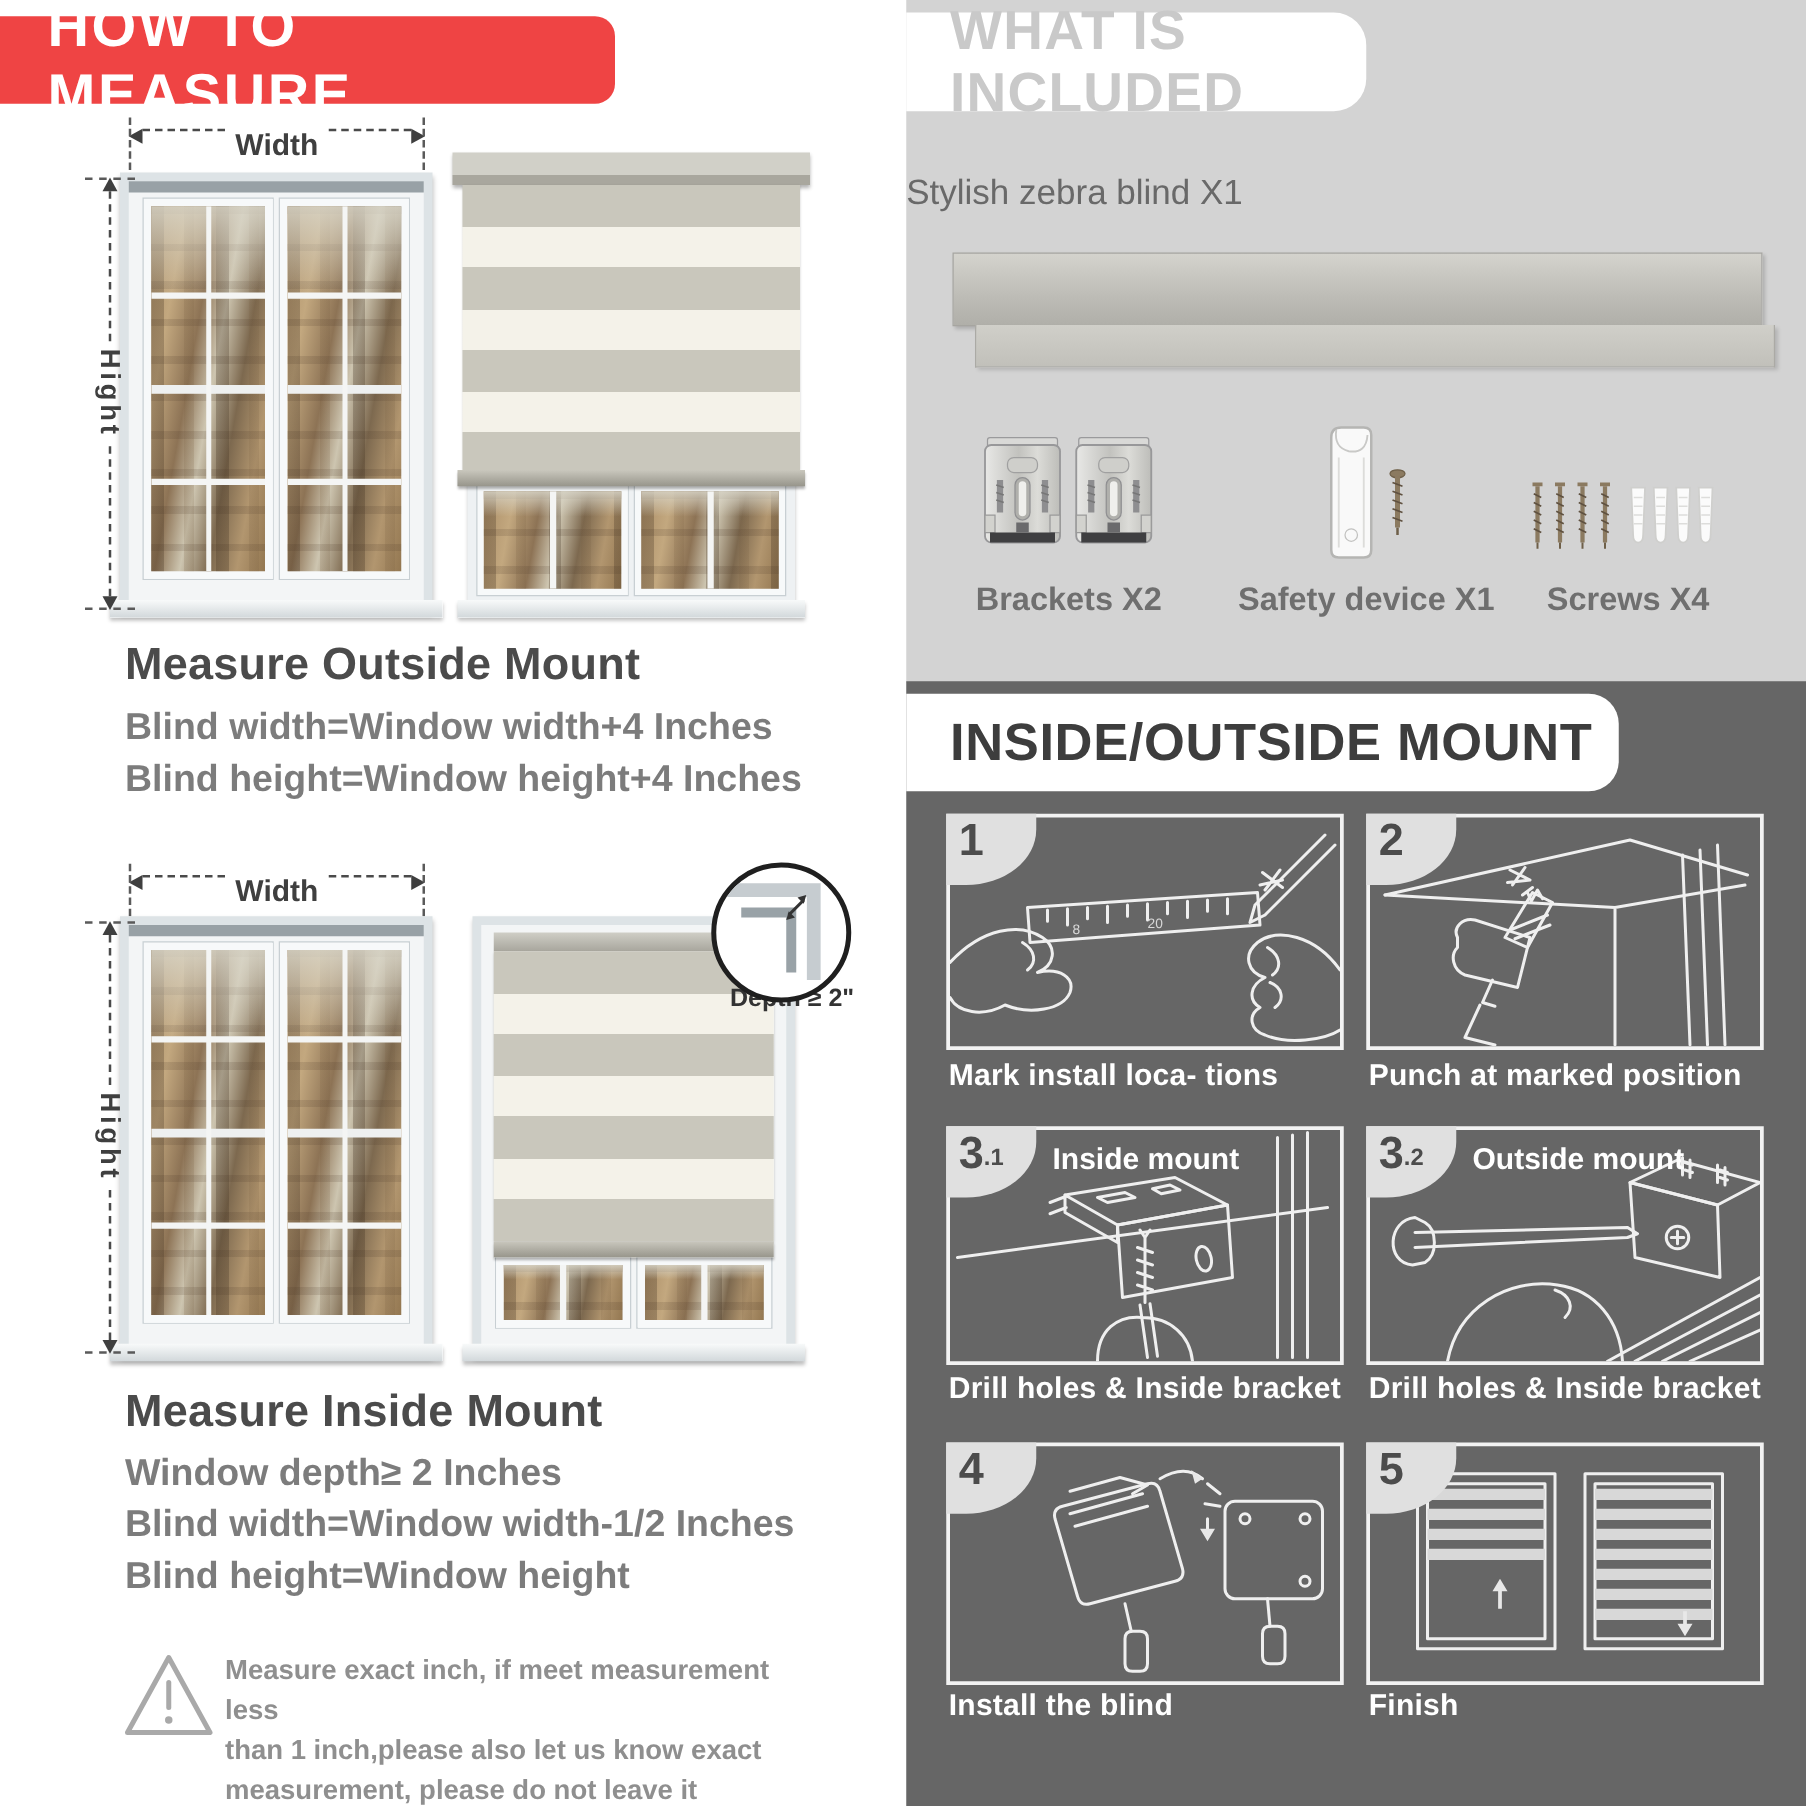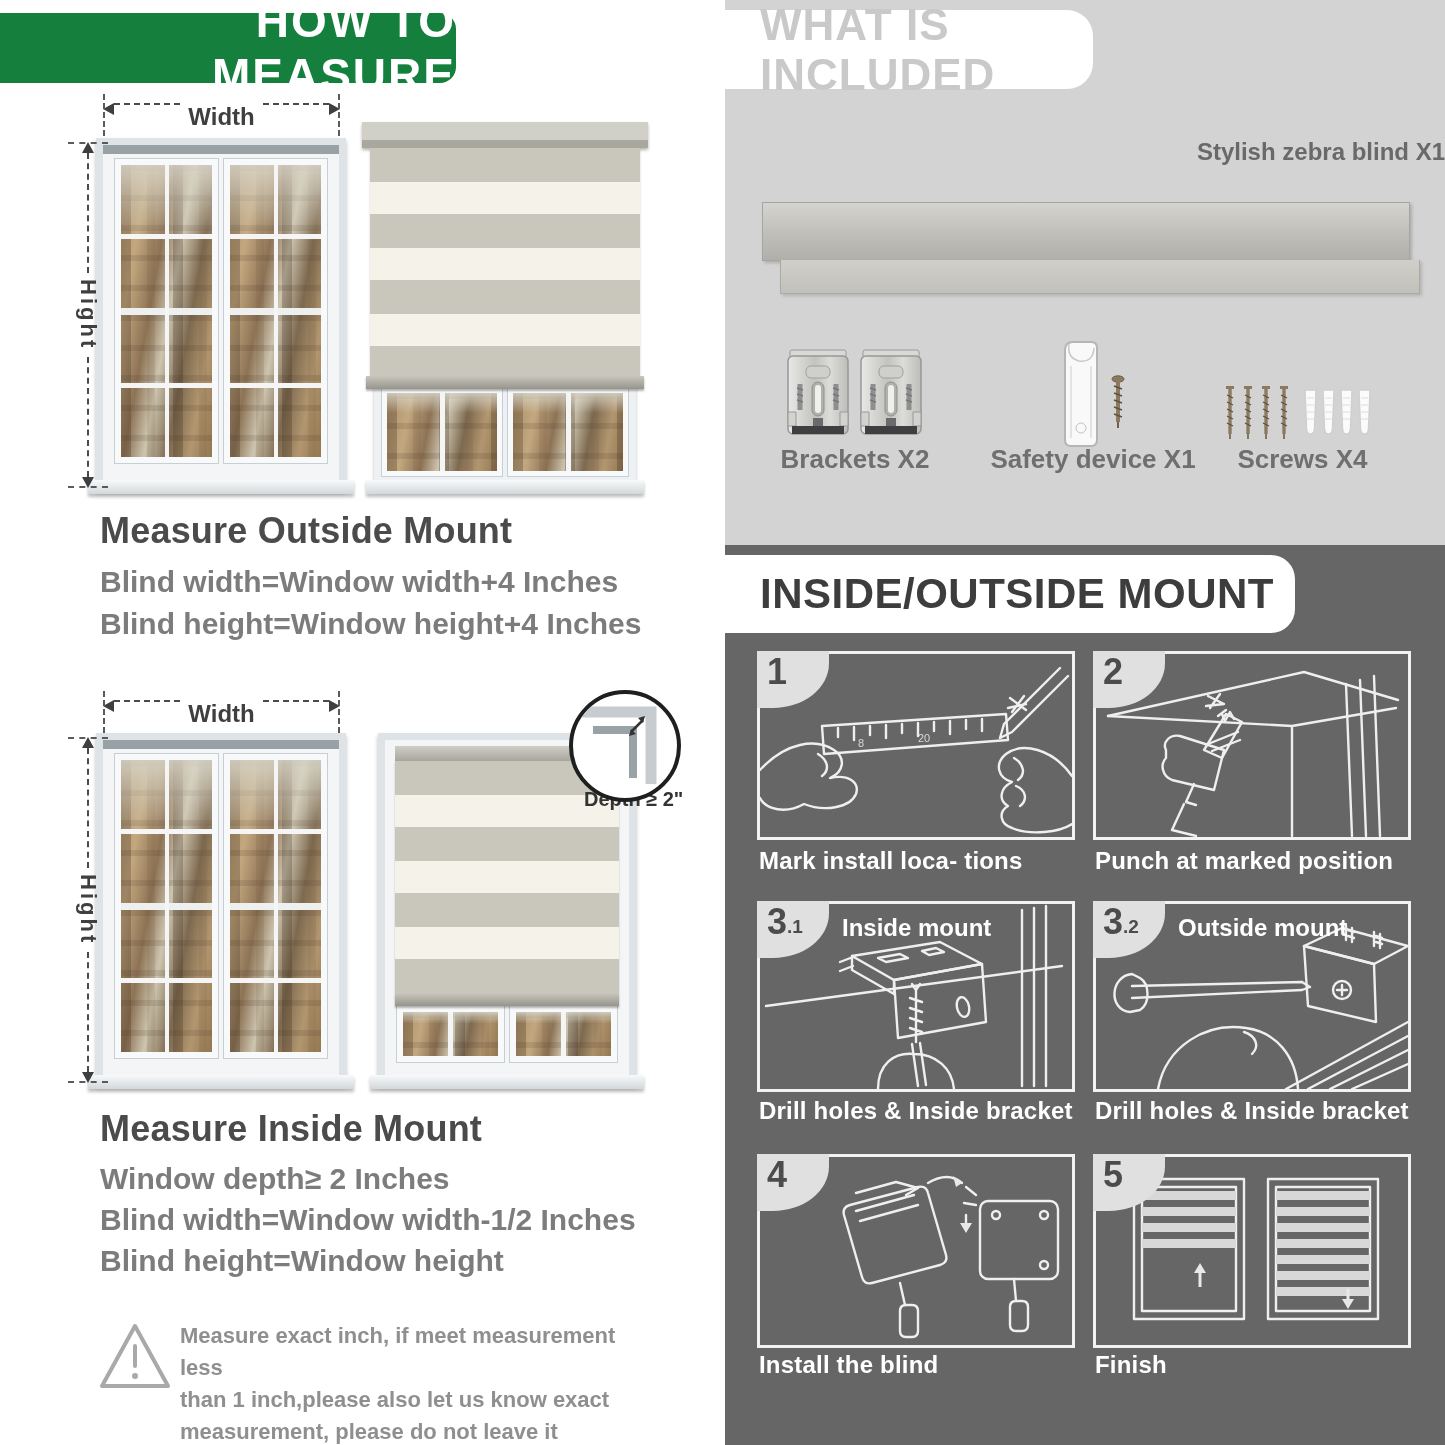--- a/index.html
+++ b/index.html
@@ -1,22 +1,22 @@
 <!DOCTYPE html>
 <html><head>
 <meta charset="utf-8">
 <style>
   html,body{margin:0;padding:0;background:#fff;}
   .page{position:relative;width:1445px;height:1445px;background:#fff;overflow:hidden;
         font-family:"Liberation Sans",sans-serif;}
   .abs{position:absolute;}
 
   
-  .banner-left{position:absolute;left:0;top:13px;width:456px;height:70px;background:#15803d;
-    border-radius:0 16px 16px 0;display:flex;align-items:center;text-align:right;}
+  .banner-left{position:absolute;left:0;top:13px;width:492px;height:70px;background:#ef4444;
+    border-radius:0 16px 16px 0;display:flex;align-items:center;}
   .banner-left span{color:#fff;font-size:46px;font-weight:700;letter-spacing:2px;padding-left:38px;}
   .banner-white{position:absolute;left:0;top:10px;width:368px;height:79px;background:#fff;
     border-radius:0 26px 26px 0;display:flex;align-items:center;}
   .banner-white span{color:#c9c9c9;font-size:44px;font-weight:700;letter-spacing:1px;padding-left:35px;}
   .banner-white2{position:absolute;left:0;top:10px;width:570px;height:78px;background:#fff;
     border-radius:0 24px 24px 0;display:flex;align-items:center;}
   .banner-white2 span{color:#3d3d3d;font-size:42px;font-weight:700;letter-spacing:.5px;padding-left:35px;}
 
   
   .h2{position:absolute;left:100px;font-size:36px;font-weight:700;color:#4b4b4b;letter-spacing:.2px;}
@@ -83,31 +83,31 @@
     background:linear-gradient(180deg,#cfcec6,#a8a69d);}
   .magnifier{position:absolute;left:569px;top:690px;width:104px;height:104px;border-radius:50%;
     background:#fff;border:4px solid #1f1f1f;z-index:5;overflow:hidden;}
   .depth-lbl{position:absolute;left:584px;top:788px;width:120px;font-size:20px;font-weight:700;color:#333;}
 
   
   .warn-icon{position:absolute;left:98px;top:1318px;}
 
   
   .right-top{position:absolute;left:725px;top:0;width:720px;height:546px;background:#d3d3d3;}
-  .product-label{position:absolute;left:0;top:138px;width:100%;text-align:right;
-    font-size:24px;font-weight:700;color:#696969;}
+  .product-label{position:absolute;left:0;top:138px;width:100%;text-align:left;
+    font-size:28px;font-weight:400;color:#696969;}
   .hr-top{position:absolute;left:37px;top:202px;width:646px;height:57px;
     background:linear-gradient(180deg,#d4d3cd,#bdbcb6 60%,#b0afa9),
       repeating-linear-gradient(90deg, rgba(255,255,255,.10) 0 2px, rgba(0,0,0,0) 2px 5px);
     border:1px solid #a6a5a0;box-shadow:2px 2px 3px rgba(0,0,0,.18);}
   .hr-bot{position:absolute;left:55px;top:260px;width:638px;height:33px;
     background:linear-gradient(180deg,#d0cfc9,#c1c0ba),
       repeating-linear-gradient(90deg, rgba(255,255,255,.10) 0 2px, rgba(0,0,0,0) 2px 5px);
     border:1px solid #abaaa5;border-top:none;box-shadow:2px 2px 3px rgba(0,0,0,.15);}
-  .part-lbl{position:absolute;top:444px;font-size:26px;font-weight:700;color:#6f6f6f;text-align:center;}
+  .part-lbl{position:absolute;top:464px;font-size:26px;font-weight:700;color:#6f6f6f;text-align:center;}
 
   .right-bottom{position:absolute;left:725px;top:545px;width:720px;height:900px;background:#666;text-align:right;}
   .step-box{position:absolute;width:312px;border:3px solid #f2f2f2;background:#666;}
   .badge{position:absolute;top:-3px;left:-3px;width:62px;height:56px;background:#e0e0e0;
     border-radius:0 0 78% 0;display:flex;align-items:flex-start;padding:1px 0 0 10px;z-index:2;}
   .badge .n{font-size:36px;line-height:40px;font-weight:700;color:#4c4c4c;}
   .badge .ns{font-size:19px;font-weight:700;color:#4c4c4c;margin-top:14px;}
   .inlabel{position:absolute;top:10px;left:82px;font-size:24px;font-weight:700;color:#fff;z-index:2;}
   .caption{position:absolute;font-size:24px;font-weight:700;color:#fff;letter-spacing:.2px;}
   .art{position:absolute;inset:0;width:100%;height:100%;}

